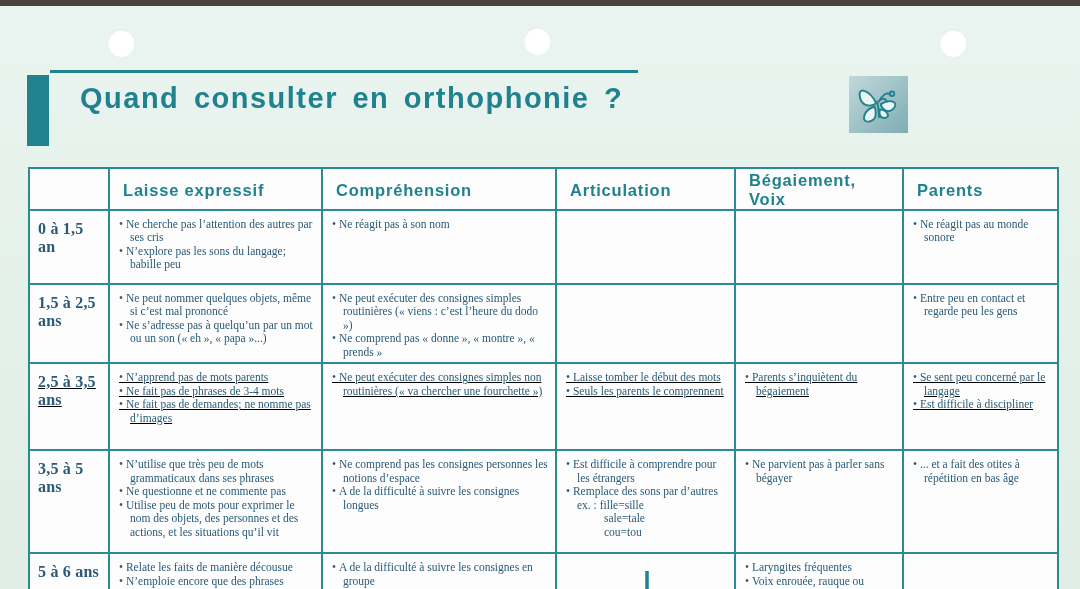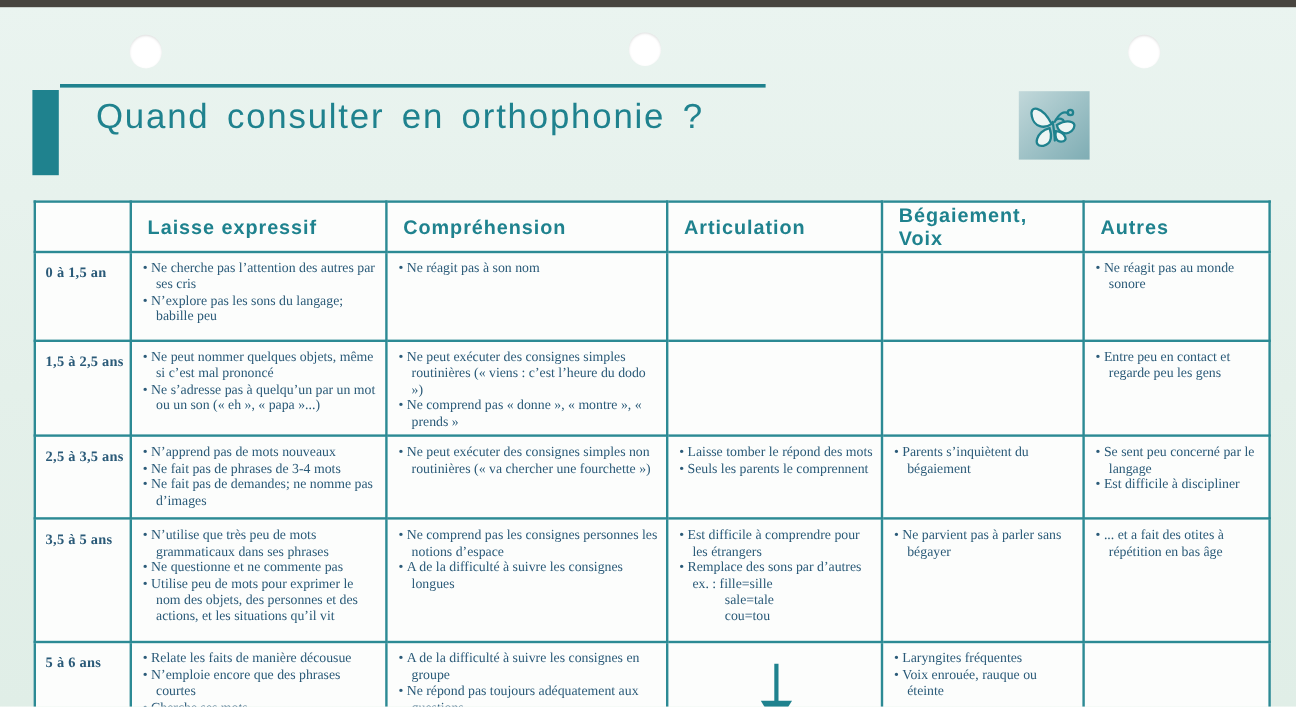--- a/index.html
+++ b/index.html
@@ -17,40 +17,40 @@
   .top-strip{position:absolute;left:0;top:0;width:1080px;height:6px;background:#47443f;}
   .hole{position:absolute;width:27px;height:28px;border-radius:50%;background:#ffffff;
         box-shadow:inset 0 1px 2px rgba(0,0,0,0.12);}
   .hole1{left:108px;top:29px;}
   .hole2{left:524px;top:27px;}
   .hole3{left:940px;top:29px;}
 
   .accent-bar{position:absolute;left:27px;top:75px;width:22px;height:71px;background:var(--accent);}
   .title-rule{position:absolute;left:50px;top:70px;width:588px;height:3px;background:var(--accent);}
   .page-title{position:absolute;left:80px;top:82px;color:var(--accent);
-        font-size:29px;font-weight:normal;letter-spacing:1.5px;word-spacing:5px;}
+        font-size:29px;font-weight:bold;letter-spacing:1.5px;word-spacing:5px;}
 
   .logo{position:absolute;left:849px;top:76px;width:59px;height:57px;
         background:linear-gradient(135deg,#c2d8da 0%,#9cc0c5 55%,#7fadb4 100%);
         display:flex;align-items:center;justify-content:center;}
 
   table{position:absolute;left:28px;top:167px;width:1029px;border-collapse:collapse;
         table-layout:fixed;background:var(--cell);}
   th,td{border:2px solid var(--border);vertical-align:top;}
   thead tr{height:40px;}
   thead th{vertical-align:middle;text-align:left;padding:2px 6px 0 13px;
         color:var(--accent);font-size:16.5px;font-weight:bold;letter-spacing:0.8px;
         font-family:"Liberation Sans",sans-serif;background:var(--cell);}
   tbody tr:nth-child(1){height:74px;}
   tbody tr:nth-child(2){height:68px;}
-  tbody tr:nth-child(3){height:69px;}
+  tbody tr:nth-child(3){height:87px;text-decoration:underline;}
   tbody tr:nth-child(4){height:103px;}
   tbody tr:nth-child(5){height:130px;}
   tbody th.age{font-family:"Liberation Serif","DejaVu Serif",serif;
-        font-size:12px;font-weight:bold;color:var(--ink);text-align:left;
+        font-size:16px;font-weight:bold;color:var(--ink);text-align:left;
         padding:9px 4px 0 8px;letter-spacing:0.2px;}
   td{padding:7px 6px 3px 9px;border-radius:20px;}
   td ul{list-style:none;}
   td li{font-family:"Liberation Serif","DejaVu Serif",serif;
         font-size:11.5px;line-height:1.17;color:var(--ink);
         padding-left:11px;text-indent:-11px;}
   td li::before{content:"\2022\00a0";}
   td li.plain{text-indent:0;}
   td li.plain::before{content:"";}
   td li.indent2{padding-left:38px;}
@@ -92,21 +92,21 @@
         <col style="width:168px">
         <col style="width:155px">
     </colgroup>
     <thead>
       <tr id="header-row">
           <th></th>
           <th>Laisse expressif</th>
           <th>Compréhension</th>
           <th>Articulation</th>
           <th>Bégaiement, Voix</th>
-          <th>Autres</th>
+          <th>Parents</th>
         </tr>
     </thead>
     <tbody id="table-body">
         <tr>
           <th class="age">0 à 1,5 an</th>
           <td>
             <ul>
               <li>Ne cherche pas l’attention des autres par ses cris</li>
               <li>N’explore pas les sons du langage; babille peu</li>
             </ul>
@@ -143,33 +143,33 @@
           <td>
             <ul>
               <li>Entre peu en contact et regarde peu les gens</li>
             </ul>
           </td>
         </tr>
         <tr>
           <th class="age">2,5 à 3,5 ans</th>
           <td>
             <ul>
-              <li>N’apprend pas de mots nouveaux</li>
+              <li>N’apprend pas de mots parents</li>
               <li>Ne fait pas de phrases de 3-4 mots</li>
               <li>Ne fait pas de demandes; ne nomme pas d’images</li>
             </ul>
           </td>
           <td>
             <ul>
               <li>Ne peut exécuter des consignes simples non routinières (« va chercher une fourchette »)</li>
             </ul>
           </td>
           <td>
             <ul>
-              <li>Laisse tomber le répond des mots</li>
+              <li>Laisse tomber le début des mots</li>
               <li>Seuls les parents le comprennent</li>
             </ul>
           </td>
           <td>
             <ul>
               <li>Parents s’inquiètent du bégaiement</li>
             </ul>
           </td>
           <td>
             <ul>

